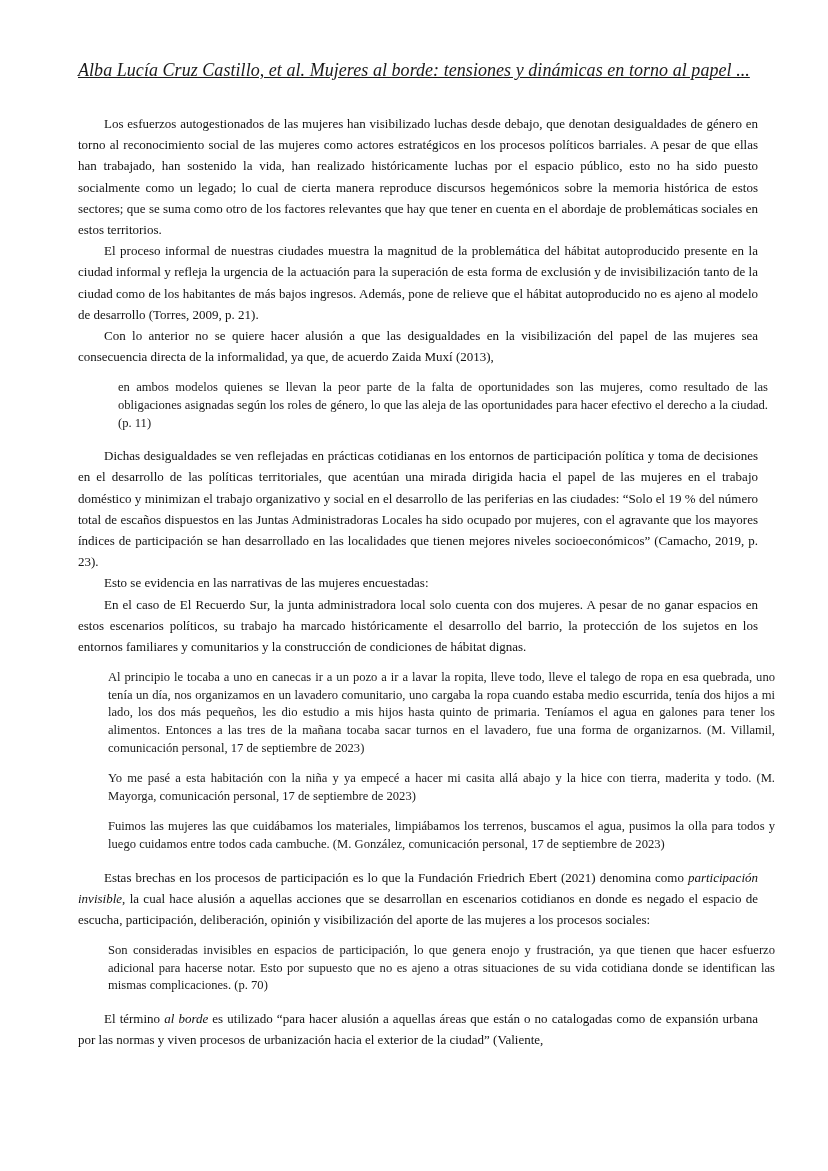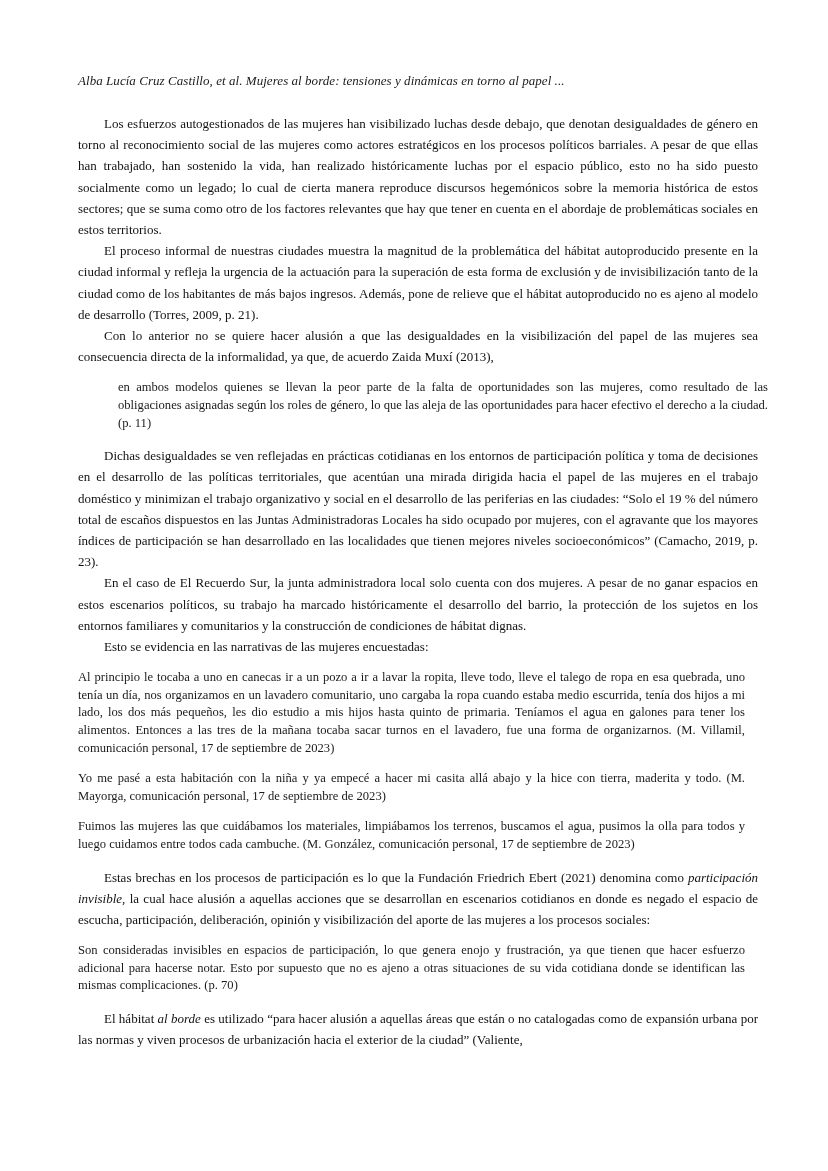--- a/index.html
+++ b/index.html
@@ -19,28 +19,29 @@
     width: 828px;
     height: 1171px;
     background: #ffffff;
     box-sizing: border-box;
     overflow: hidden;
   }
   
   .running-header {
     position: absolute;
     left: 78px;
-    top: 72px;
+    top: 58px;
     width: 690px;
     font-style: italic;
-    font-size: 13px;
+    font-size: 18px;
     line-height: 1.35;
     letter-spacing: 0.05px;
     color: #1a1a1a;
     white-space: nowrap;
+    text-decoration: underline;
   }
   
   .content {
     position: absolute;
     left: 78px;
     top: 113px;
     width: 680px;
   }
   p.body-par {
     margin: 0;
@@ -61,20 +62,21 @@
     font-size: 12.6px;
     line-height: 17.6px;
     color: #1a1a1a;
   }
   blockquote.quote.narrow {
     margin-left: 40px;
     margin-right: 0px;
     width: 650px;
   }
   blockquote.quote.wide {
+    margin-left: 30px;
     margin-right: -17px;
     width: 667px;
   }
   .sp-before-quote { height: 12px; }
   .sp-after-quote  { height: 13px; }
   .sp-between-quotes { height: 13px; }
   em.term { }
 </style>
 </head>
 <body>
@@ -92,23 +94,23 @@
     <p class="body-par">Con lo anterior no se quiere hacer alusión a que las desigualdades en la visibilización del papel de las mujeres sea consecuencia directa de la informalidad, ya que, de acuerdo Zaida Muxí (2013),</p>
 
     <div class="sp-before-quote"></div>
 
     <blockquote class="quote narrow">en ambos modelos quienes se llevan la peor parte de la falta de oportunidades son las mujeres, como resultado de las obligaciones asignadas según los roles de género, lo que las aleja de las oportunidades para hacer efectivo el derecho a la ciudad. (p. 11)</blockquote>
 
     <div class="sp-after-quote"></div>
 
     <p class="body-par">Dichas desigualdades se ven reflejadas en prácticas cotidianas en los entornos de participación política y toma de decisiones en el desarrollo de las políticas territoriales, que acentúan una mirada dirigida hacia el papel de las mujeres en el trabajo doméstico y minimizan el trabajo organizativo y social en el desarrollo de las periferias en las ciudades: “Solo el 19 % del número total de escaños dispuestos en las Juntas Administradoras Locales ha sido ocupado por mujeres, con el agravante que los mayores índices de participación se han desarrollado en las localidades que tienen mejores niveles socioeconómicos” (Camacho, 2019, p. 23).</p>
 
+    <p class="body-par">Esto se evidencia en las narrativas de las mujeres encuestadas:</p>
+
     <p class="body-par">En el caso de El Recuerdo Sur, la junta administradora local solo cuenta con dos mujeres. A pesar de no ganar espacios en estos escenarios políticos, su trabajo ha marcado históricamente el desarrollo del barrio, la protección de los sujetos en los entornos familiares y comunitarios y la construcción de condiciones de hábitat dignas.</p>
-
-    <p class="body-par">Esto se evidencia en las narrativas de las mujeres encuestadas:</p>
 
     <div class="sp-before-quote"></div>
 
     <blockquote class="quote wide">Al principio le tocaba a uno en canecas ir a un pozo a ir a lavar la ropita, lleve todo, lleve el talego de ropa en esa quebrada, uno tenía un día, nos organizamos en un lavadero comunitario, uno cargaba la ropa cuando estaba medio escurrida, tenía dos hijos a mi lado, los dos más pequeños, les dio estudio a mis hijos hasta quinto de primaria. Teníamos el agua en galones para tener los alimentos. Entonces a las tres de la mañana tocaba sacar turnos en el lavadero, fue una forma de organizarnos. (M. Villamil, comunicación personal, 17 de septiembre de 2023)</blockquote>
 
     <div class="sp-between-quotes"></div>
 
     <blockquote class="quote wide">Yo me pasé a esta habitación con la niña y ya empecé a hacer mi casita allá abajo y la hice con tierra, maderita y todo. (M. Mayorga, comunicación personal, 17 de septiembre de 2023)</blockquote>
 
     <div class="sp-between-quotes"></div>
@@ -118,16 +120,16 @@
     <div class="sp-after-quote"></div>
 
     <p class="body-par"><span>Estas brechas en los procesos de participación es lo que la Fundación Friedrich Ebert (2021) denomina como </span><em class="term">participación invisible</em><span>, la cual hace alusión a aquellas acciones que se desarrollan en escenarios cotidianos en donde es negado el espacio de escucha, participación, deliberación, opinión y visibilización del aporte de las mujeres a los procesos sociales:</span></p>
 
     <div class="sp-before-quote"></div>
 
     <blockquote class="quote wide">Son consideradas invisibles en espacios de participación, lo que genera enojo y frustración, ya que tienen que hacer esfuerzo adicional para hacerse notar. Esto por supuesto que no es ajeno a otras situaciones de su vida cotidiana donde se identifican las mismas complicaciones. (p. 70)</blockquote>
 
     <div class="sp-after-quote"></div>
 
-    <p class="body-par"><span>El hábitat </span><em class="term">al borde</em><span> es utilizado “para hacer alusión a aquellas áreas que están o no catalogadas como de expansión urbana por las normas y viven procesos de urbanización hacia el exterior de la ciudad” (Valiente,</span></p>
+    <p class="body-par"><span>El término </span><em class="term">al borde</em><span> es utilizado “para hacer alusión a aquellas áreas que están o no catalogadas como de expansión urbana por las normas y viven procesos de urbanización hacia el exterior de la ciudad” (Valiente,</span></p>
 
   </div>
 </div>
 
 </body></html>

